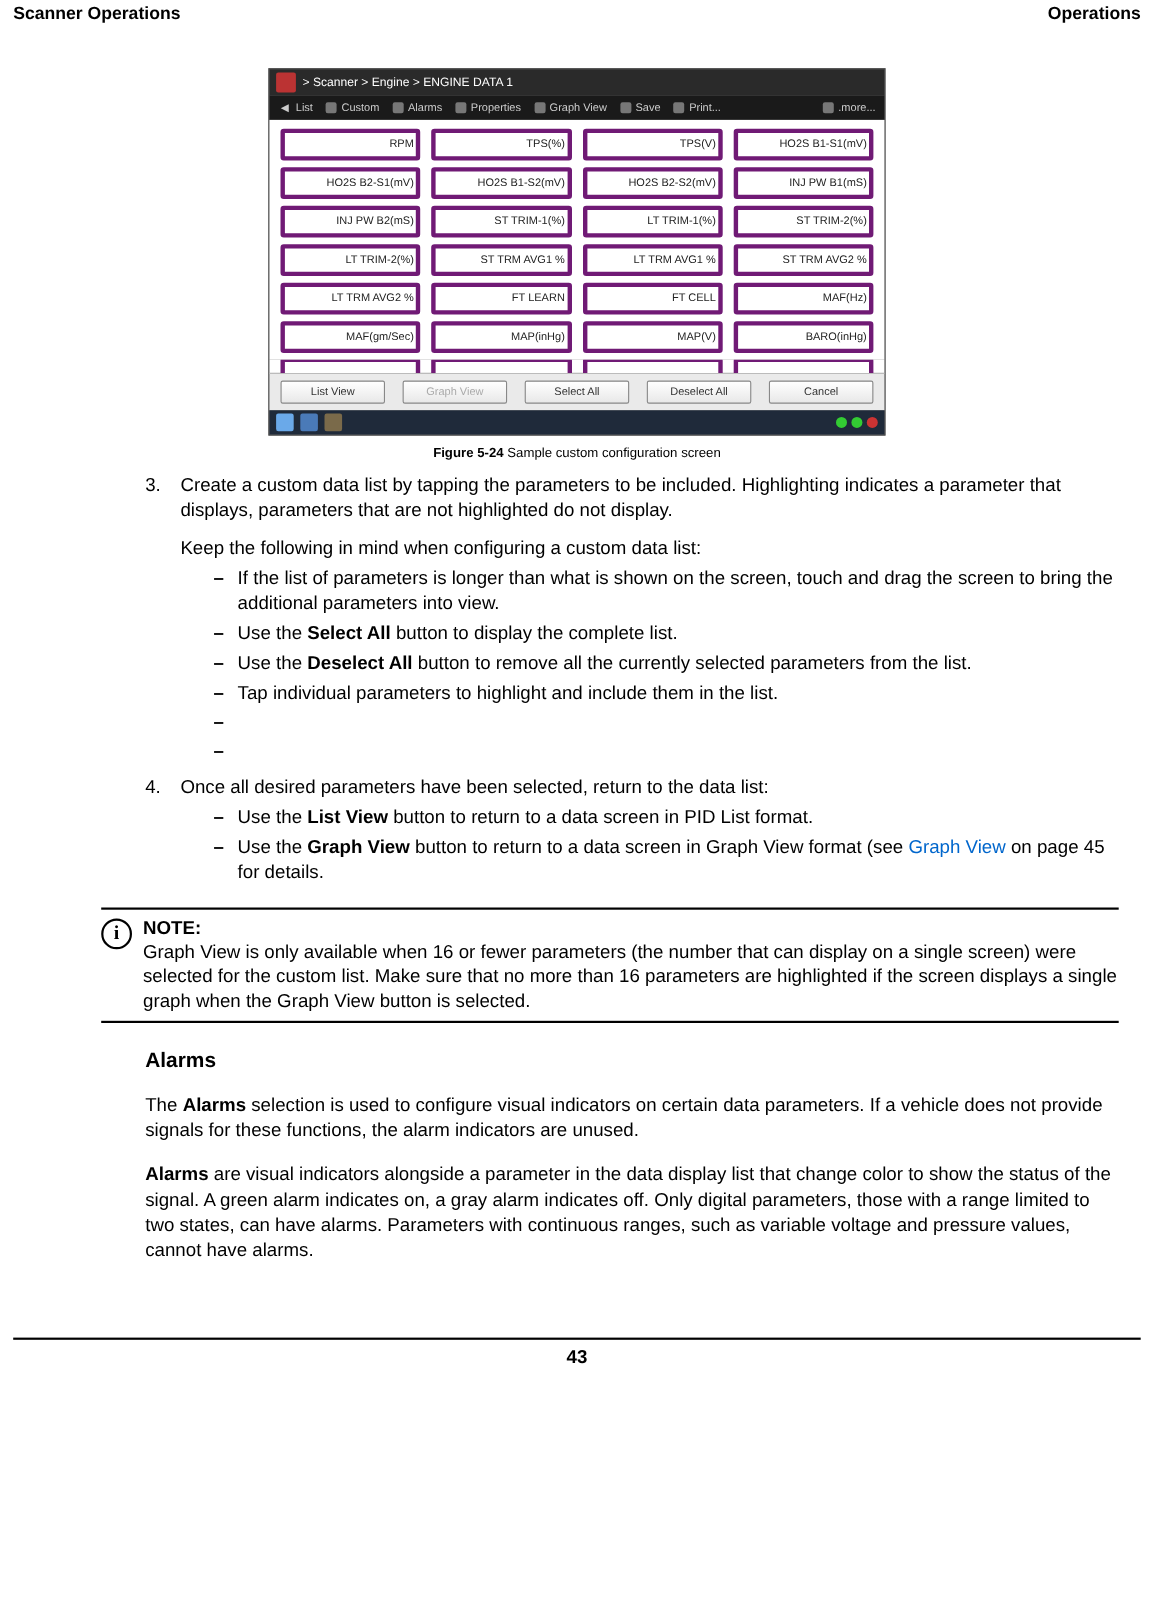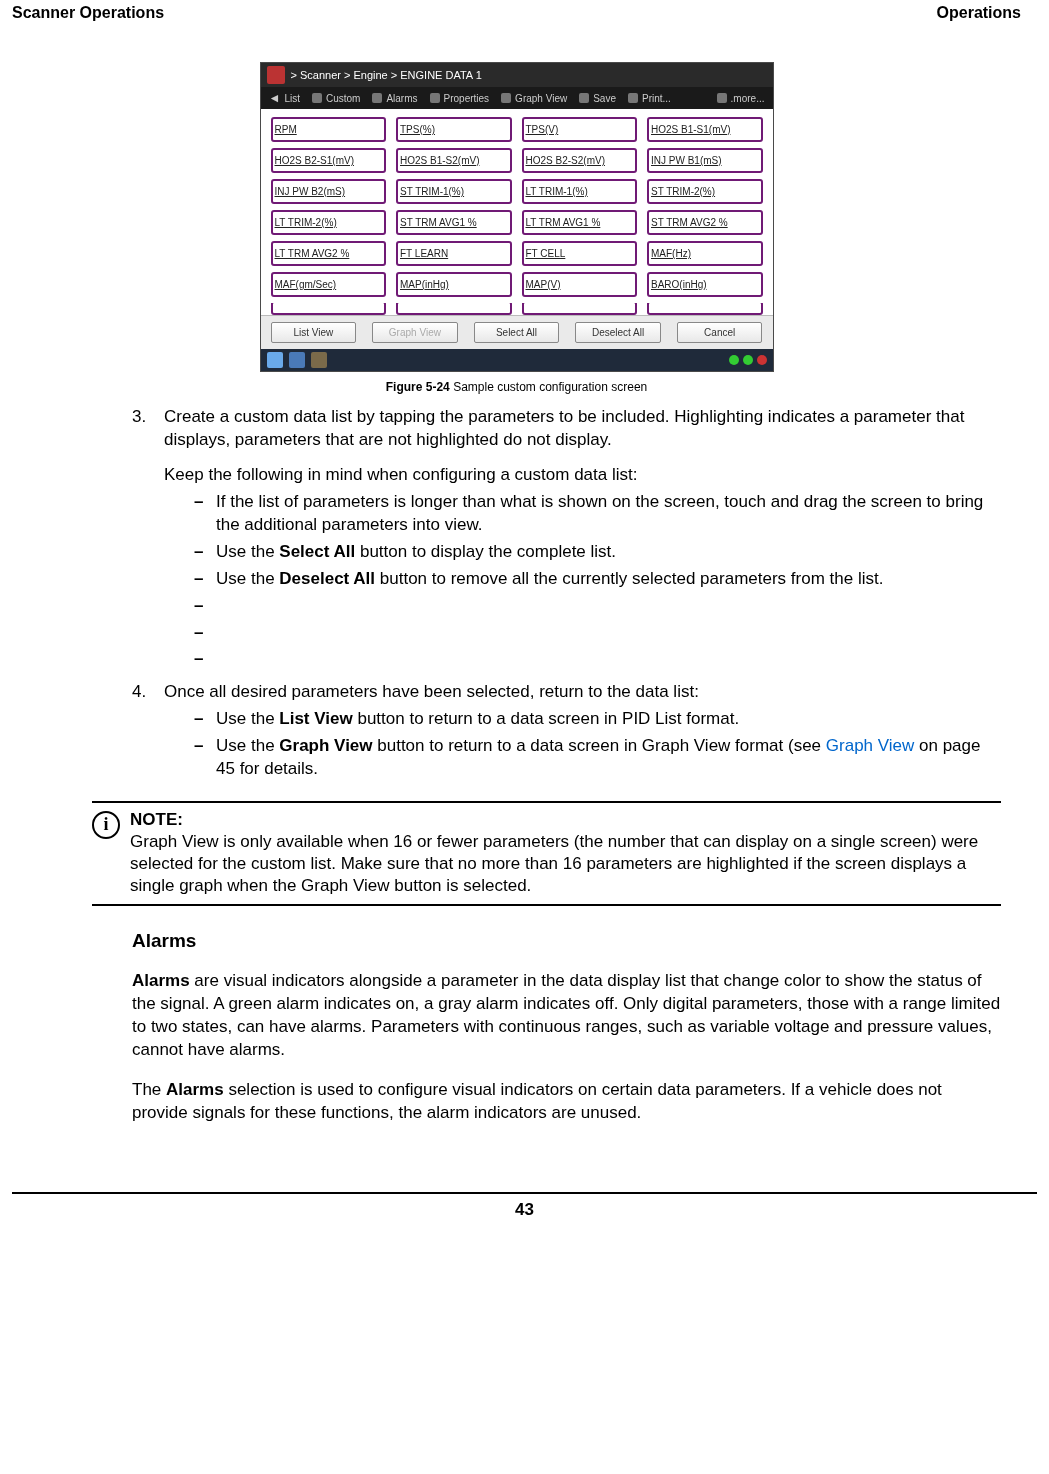--- a/index.html
+++ b/index.html
@@ -6,36 +6,36 @@
   body {
     margin: 0;
     padding: 0;
     font-family: Arial, Helvetica, sans-serif;
     font-size: 14px;
     color: #000;
     background: #fff;
     width: 1049px;
   }
   .page {
-    padding: 0 28px 20px 12px;
+    padding: 0 12px 20px 12px;
   }
   .header-row {
     display: flex;
     justify-content: space-between;
     font-weight: bold;
     font-size: 16px;
     padding: 4px 0 20px 0;
   }
   .figure-wrap {
     display:flex;
     justify-content:center;
     margin: 20px 0 8px 0;
   }
   .app-window {
-    width: 514px;
+    width: 561px;
     border: 1px solid #4a4a4a;
     background:#737373;
     font-size:11px;
   }
   .title-bar {
     background:#2a2a2a;
     color:#fff;
     display:flex;
     align-items:center;
     gap:6px;
@@ -58,30 +58,29 @@
   .toolbar .tb-item .ico { width:10px;height:10px;display:inline-block;background:#777;border-radius:2px; }
   .toolbar .spacer { flex:1; }
   .param-grid {
     background:#fff;
     padding:8px 10px 6px 10px;
     display:grid;
     grid-template-columns: repeat(4, 1fr);
     gap:6px 10px;
   }
   .param-btn {
-    border:2px solid #701a75;
+    border:4px solid #701a75;
     border-radius:3px;
     background:#fff;
-    text-align:left;
+    text-align:right;
     padding:5px 2px;
     font-size:10px;
     color:#222;
     white-space:nowrap;
     overflow:hidden;
-    text-decoration:underline;
   }
   .cut-row {
     background:#fff;
     display:grid;
     grid-template-columns: repeat(4,1fr);
     gap:6px 10px;
     padding:0 10px 0 10px;
     height:12px;
     overflow:hidden;
   }
@@ -286,20 +285,21 @@
           <div class="sub-item">
               <div class="dash">–</div>
               <div><span>Use the </span><b>Select All</b><span> button to display the complete list.</span></div>
             </div>
           <div class="sub-item">
               <div class="dash">–</div>
               <div><span>Use the </span><b>Deselect All</b><span> button to remove all the currently selected parameters from the list.</span></div>
             </div>
           <div class="sub-item">
               <div class="dash">–</div>
+              <div>Tap individual parameters to highlight and include them in the list.</div>
             </div>
           <div class="sub-item">
               <div class="dash">–</div>
             </div>
           <div class="sub-item">
               <div class="dash">–</div>
             </div>
         </div>
       </div>
     </div>
@@ -325,20 +325,20 @@
   <div class="note-block">
     <div class="note-icon">i</div>
     <div>
       <div class="note-title">NOTE:</div>
       <div>Graph View is only available when 16 or fewer parameters (the number that can display on a single screen) were selected for the custom list. Make sure that no more than 16 parameters are highlighted if the screen displays a single graph when the Graph View button is selected.</div>
     </div>
   </div>
 
   <div class="body-text">
     <h3 class="alarms-h">Alarms</h3>
+    <p><span>The </span><b>Alarms</b><span> selection is used to configure visual indicators on certain data parameters. If a vehicle does not provide signals for these functions, the alarm indicators are unused.</span></p>
     <p><b>Alarms</b><span> are visual indicators alongside a parameter in the data display list that change color to show the status of the signal. A green alarm indicates on, a gray alarm indicates off. Only digital parameters, those with a range limited to two states, can have alarms. Parameters with continuous ranges, such as variable voltage and pressure values, cannot have alarms.</span></p>
-    <p><span>The </span><b>Alarms</b><span> selection is used to configure visual indicators on certain data parameters. If a vehicle does not provide signals for these functions, the alarm indicators are unused.</span></p>
   </div>
 </div>
 
 <div class="footer">
   <span>43</span>
 </div>
 
 </body></html>

